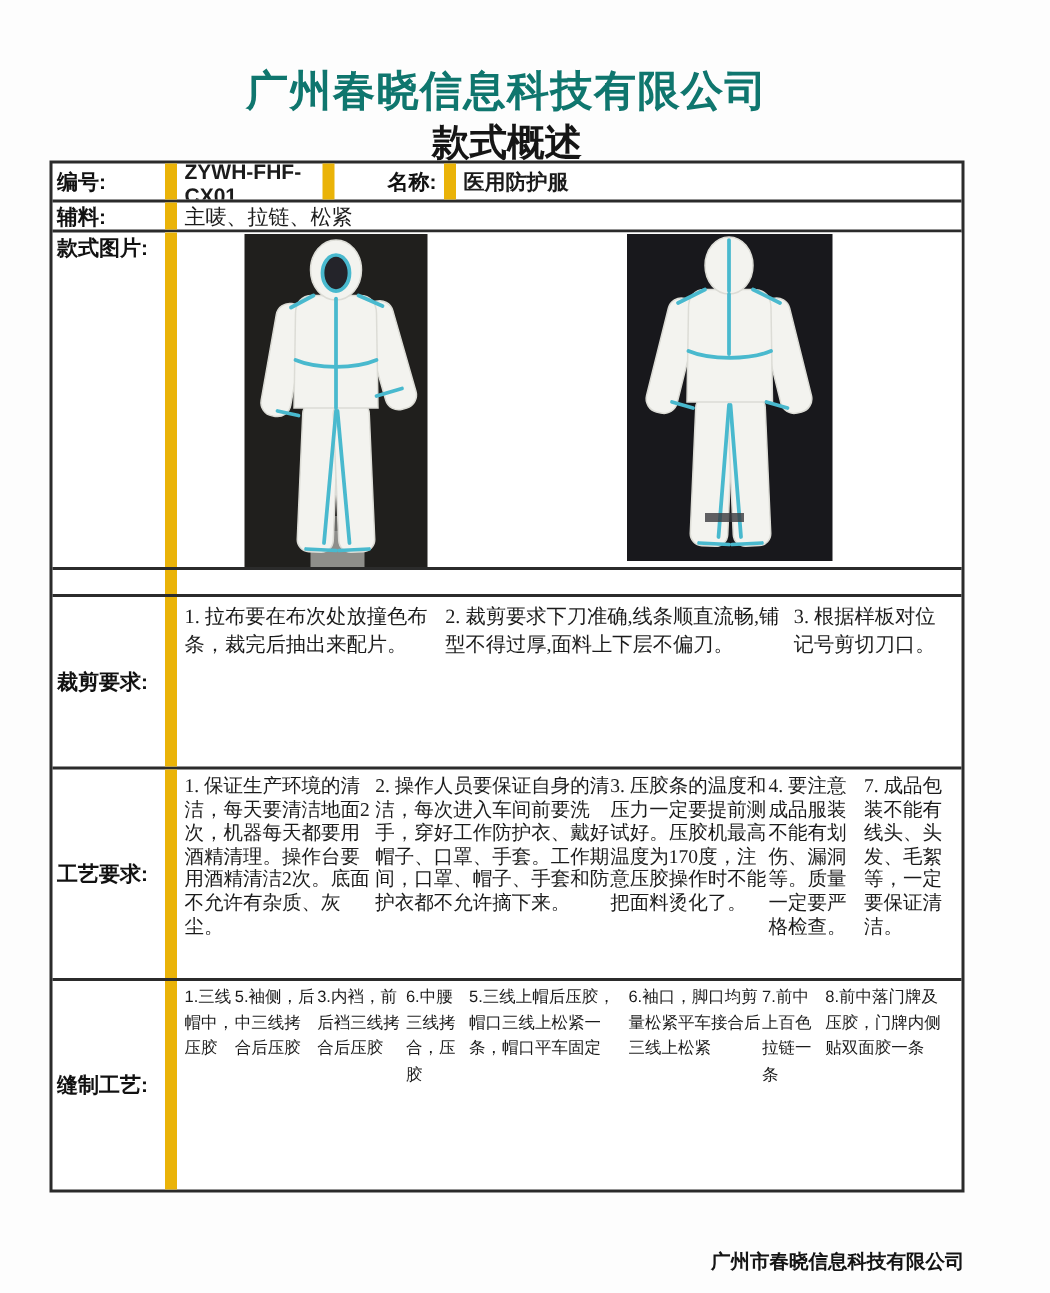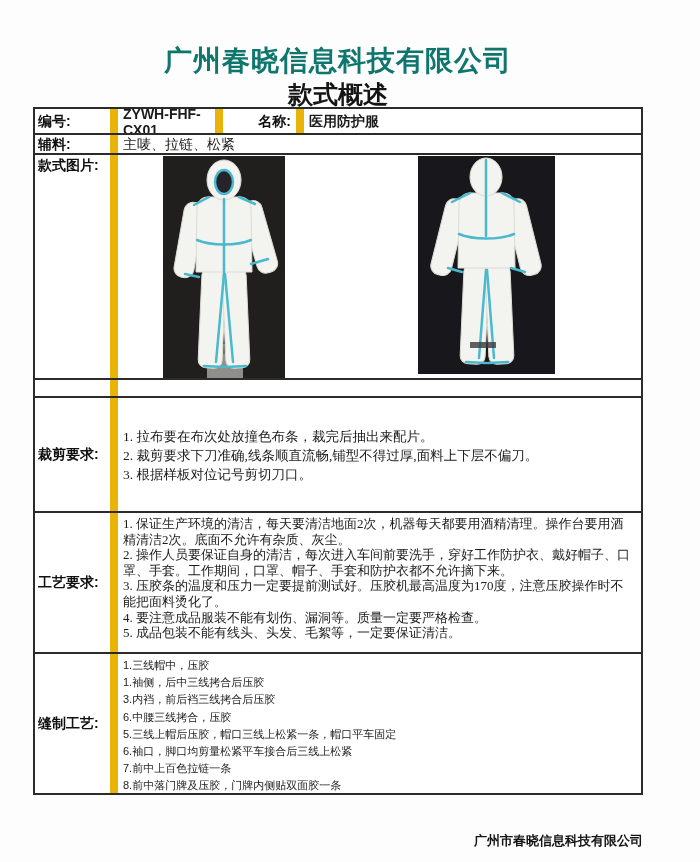--- a/index.html
+++ b/index.html
@@ -44,21 +44,21 @@
   .value { font-size:14px; padding:1px 3px 0 5px; display:flex; align-items:center; }
   .flex1 { flex:1 1 auto; }
   .bold { font-weight:bold; }
   .serif { font-family:"Liberation Serif", serif; }
 
   .photos-cell { flex:1 1 auto; position:relative; background:#fff; }
   .photo { position:absolute; top:1px; }
   .photo.front { left:45px; width:122px; height:222px; background:#201f1d; }
   .photo.back  { left:300px; width:137px; height:218px; background:#18181c; }
 
-  .list-cell { flex:1 1 auto; padding:3px 6px 2px 5px; display:flex; flex-direction:column; justify-content:flex-start; }
+  .list-cell { flex:1 1 auto; padding:3px 6px 2px 5px; display:flex; flex-direction:row; justify-content:flex-start; }
   .list-cell.vcenter { justify-content:center; }
   .cut-line  { font-size:13.5px; line-height:19px; font-family:"Liberation Serif", serif; }
   .proc-line { font-size:13px;  line-height:15.6px; font-family:"Liberation Serif", serif; }
   .sew-line  { font-size:11px; line-height:17.2px; font-family:"Liberation Sans", sans-serif; }
 
   .footer {
     position:absolute; right:57px; top:832px;
     font-size:13px; font-weight:bold; color:#141414;
   }
 </style>
@@ -160,29 +160,29 @@
       </div>
     </div>
 
     <div class="row r6">
       <div class="cell label">工艺要求:</div>
       <div class="cell list-cell">
         <div class="proc-line">1. 保证生产环境的清洁，每天要清洁地面2次，机器每天都要用酒精清理。操作台要用酒精清洁2次。底面不允许有杂质、灰尘。</div>
         <div class="proc-line">2. 操作人员要保证自身的清洁，每次进入车间前要洗手，穿好工作防护衣、戴好帽子、口罩、手套。工作期间，口罩、帽子、手套和防护衣都不允许摘下来。</div>
         <div class="proc-line">3. 压胶条的温度和压力一定要提前测试好。压胶机最高温度为170度，注意压胶操作时不能把面料烫化了。</div>
         <div class="proc-line">4. 要注意成品服装不能有划伤、漏洞等。质量一定要严格检查。</div>
-        <div class="proc-line">5. 成品包装不能有线头、头发、毛絮等，一定要保证清洁。</div>
+        <div class="proc-line">7. 成品包装不能有线头、头发、毛絮等，一定要保证清洁。</div>
       </div>
     </div>
 
     <div class="row r7">
       <div class="cell label">缝制工艺:</div>
       <div class="cell list-cell">
         <div class="sew-line">1.三线帽中，压胶</div>
-        <div class="sew-line">1.袖侧，后中三线拷合后压胶</div>
+        <div class="sew-line">5.袖侧，后中三线拷合后压胶</div>
         <div class="sew-line">3.内裆，前后裆三线拷合后压胶</div>
         <div class="sew-line">6.中腰三线拷合，压胶</div>
         <div class="sew-line">5.三线上帽后压胶，帽口三线上松紧一条，帽口平车固定</div>
         <div class="sew-line">6.袖口，脚口均剪量松紧平车接合后三线上松紧</div>
         <div class="sew-line">7.前中上百色拉链一条</div>
         <div class="sew-line">8.前中落门牌及压胶，门牌内侧贴双面胶一条</div>
       </div>
     </div>
 
   </div>

